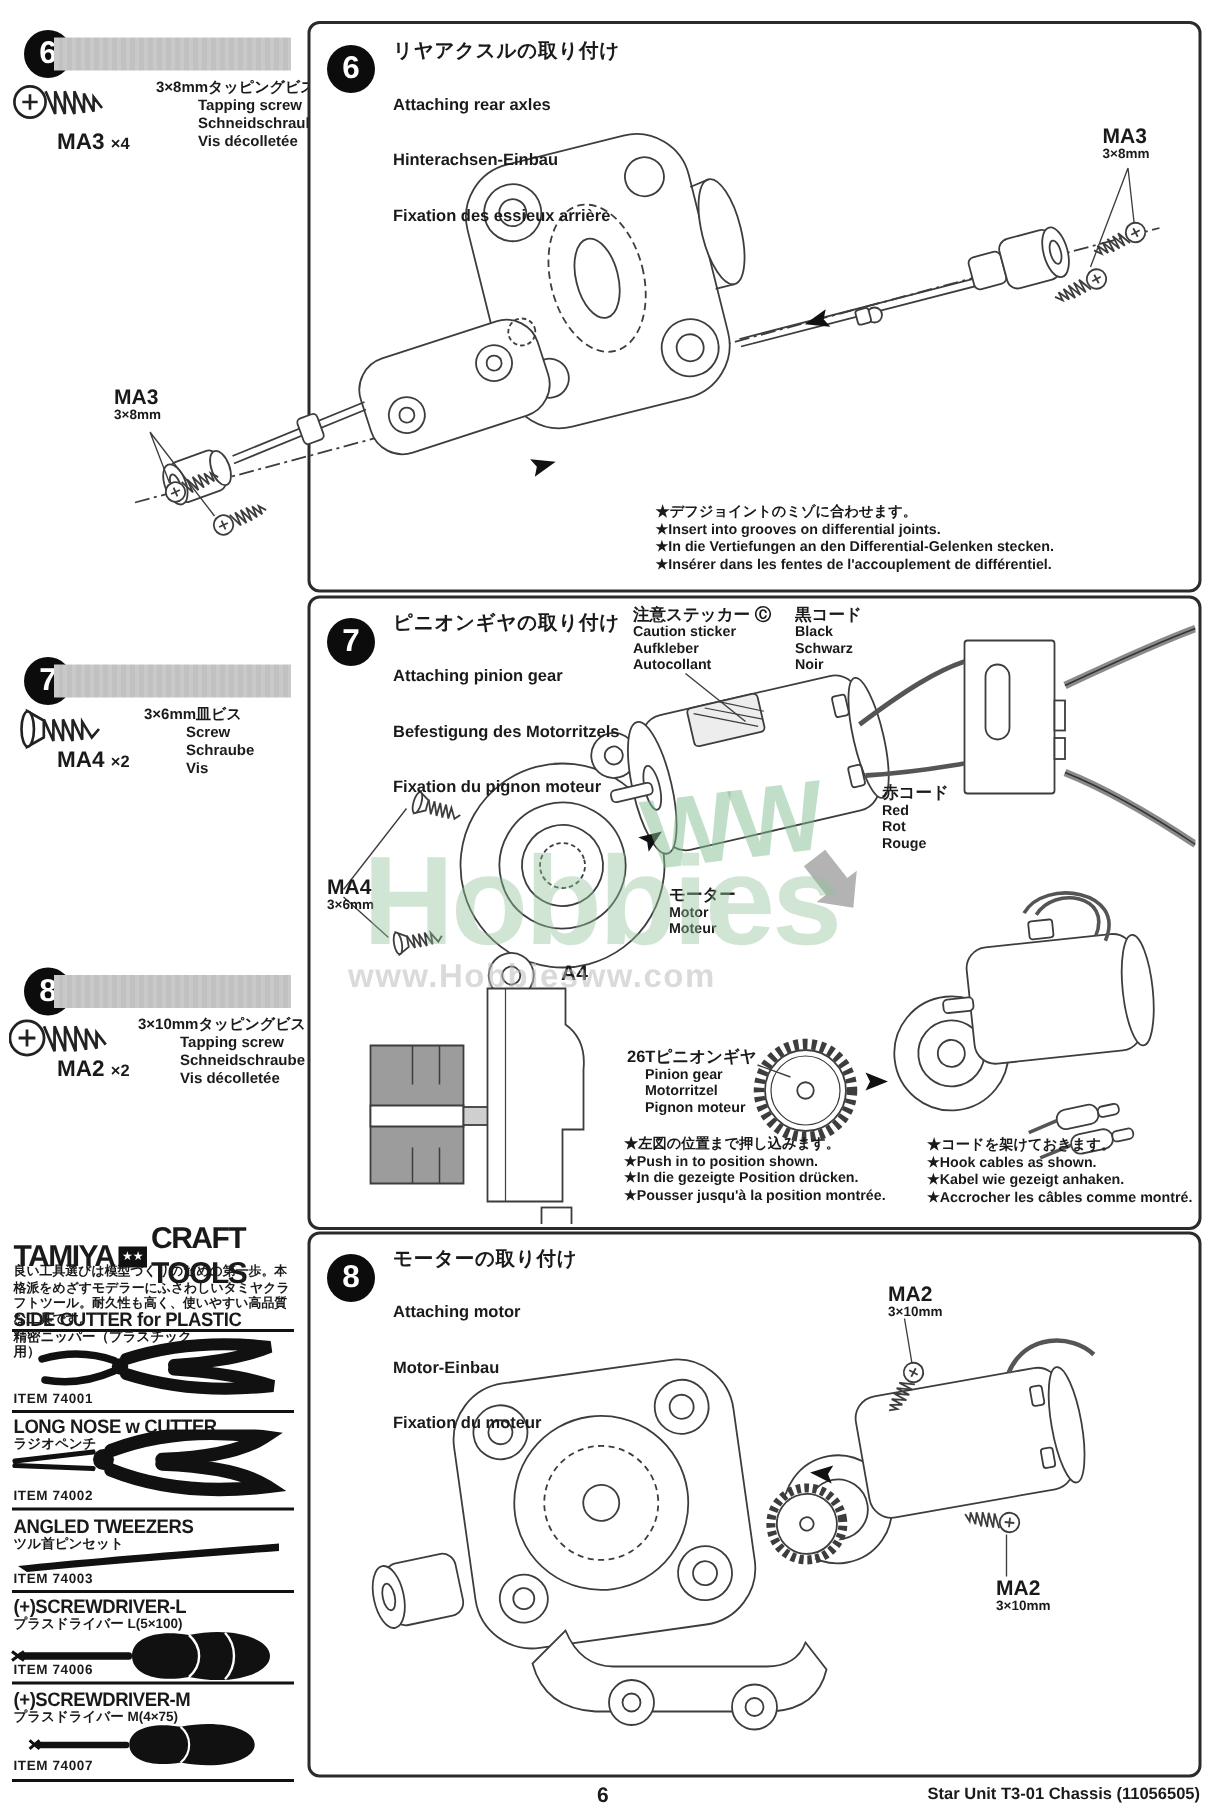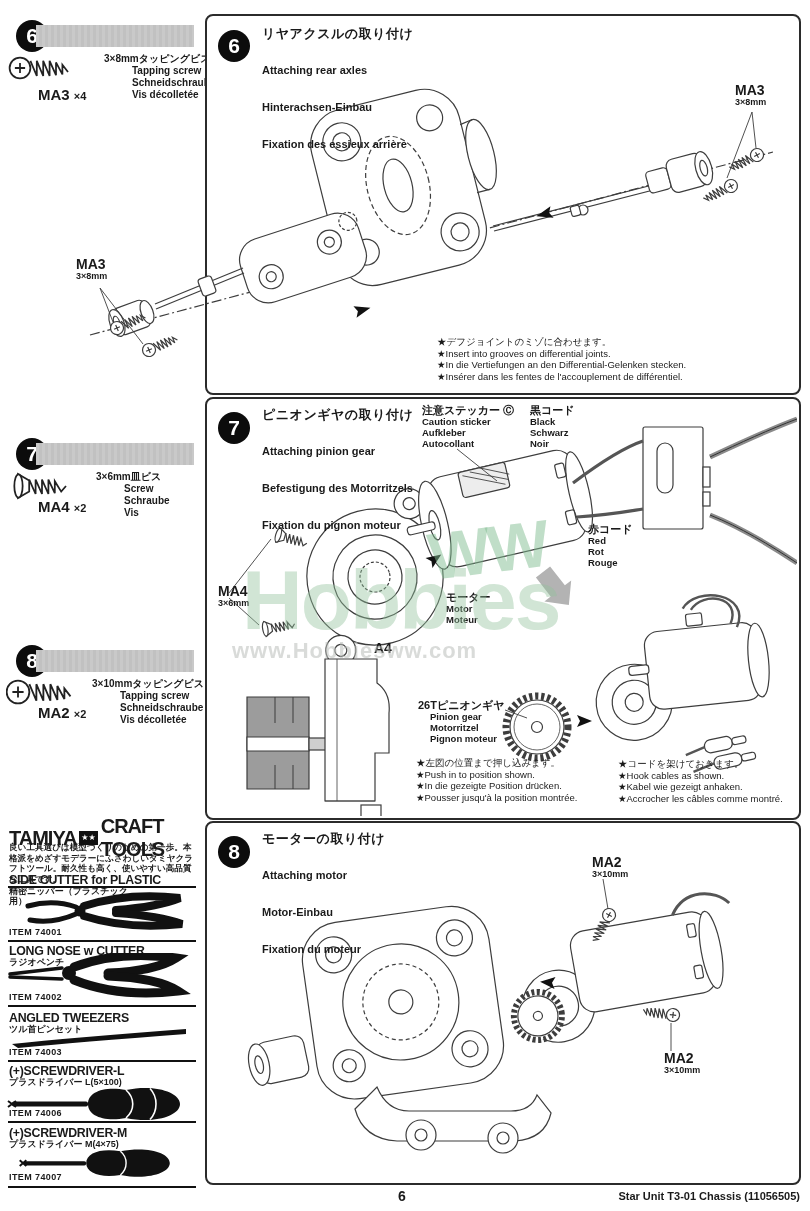--- a/index.html
+++ b/index.html
@@ -16,21 +16,21 @@
   .pcode{position:absolute;font-size:15px;font-weight:700;}
   .pcode .qty{font-size:11px;}
   .pdesc{position:absolute;font-size:10px;line-height:12px;font-weight:600;}
   .pdesc .sub{margin-left:28px;}
   .mlabel{position:absolute;font-size:9.5px;line-height:11px;font-weight:600;}
   .mlabel .ja{font-size:11px;}
   .mlabel .ind{margin-left:12px;}
   .calabel{position:absolute;line-height:12px;font-weight:700;}
   .calabel .code{font-size:14px;}
   .calabel .size{font-size:9px;font-weight:600;}
-  .note{position:absolute;font-size:9.5px;line-height:11.5px;font-weight:400;}
+  .note{position:absolute;font-size:9.5px;line-height:11.5px;font-weight:700;}
   .a4label{position:absolute;font-size:14px;font-weight:700;}
   .art{position:absolute;z-index:2;pointer-events:none;}
   .lbl{z-index:3;}
   .tools-name{position:absolute;font-size:13px;font-weight:700;letter-spacing:-.3px;transform:scaleX(.95);transform-origin:left;white-space:nowrap;}
   .tools-ja{position:absolute;font-size:9px;line-height:10px;font-weight:600;width:120px;}
   .tools-item{position:absolute;font-size:9px;font-weight:600;letter-spacing:.4px;}
   .trule{position:absolute;left:8px;width:188px;border-top:2.5px solid #111;}
   .wm{position:absolute;z-index:5;font-weight:700;pointer-events:none;white-space:nowrap;}
   .footer{position:absolute;font-size:11px;font-weight:700;}
 </style>

